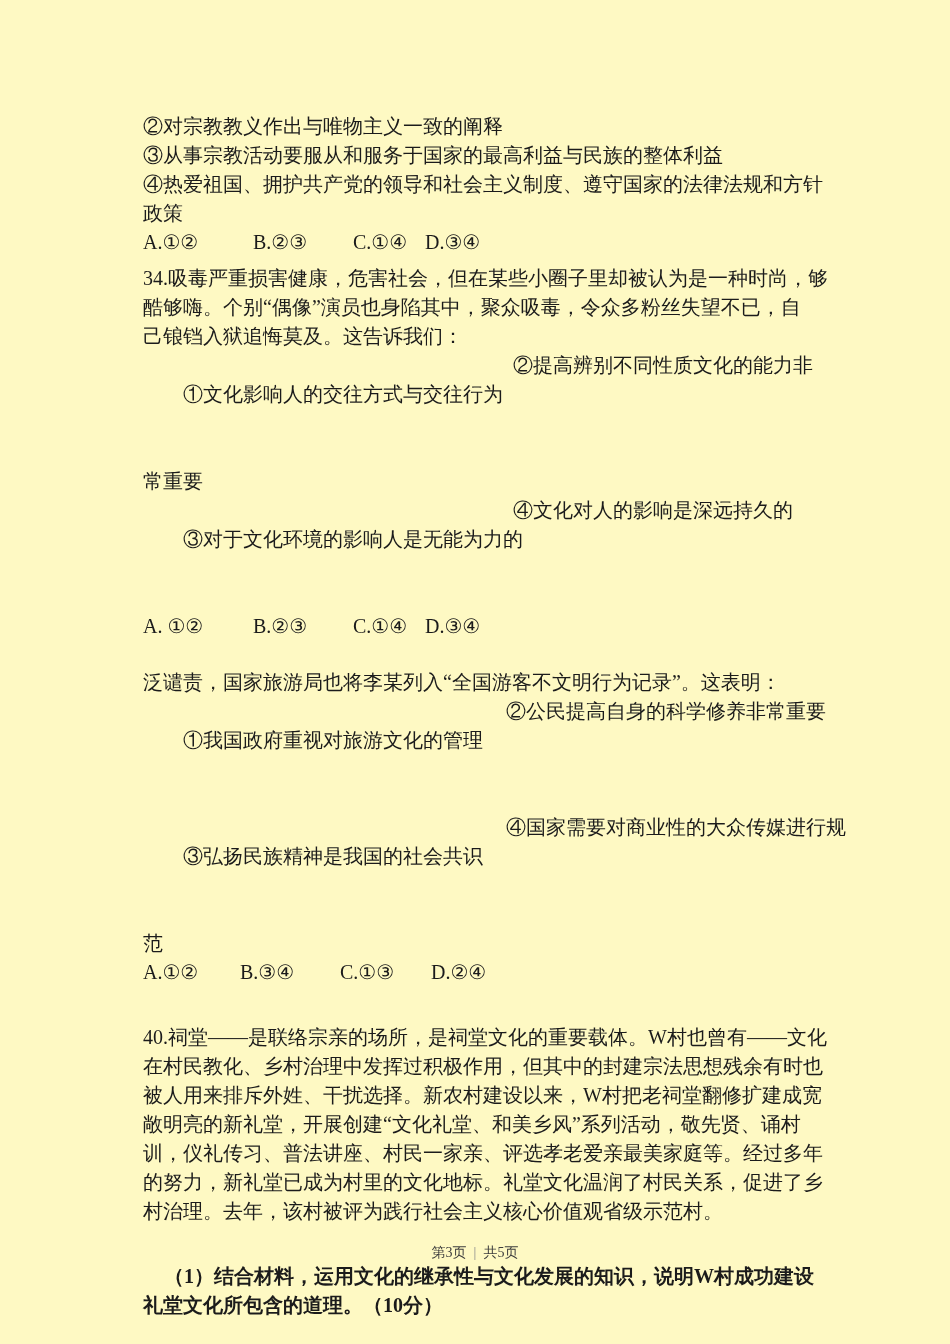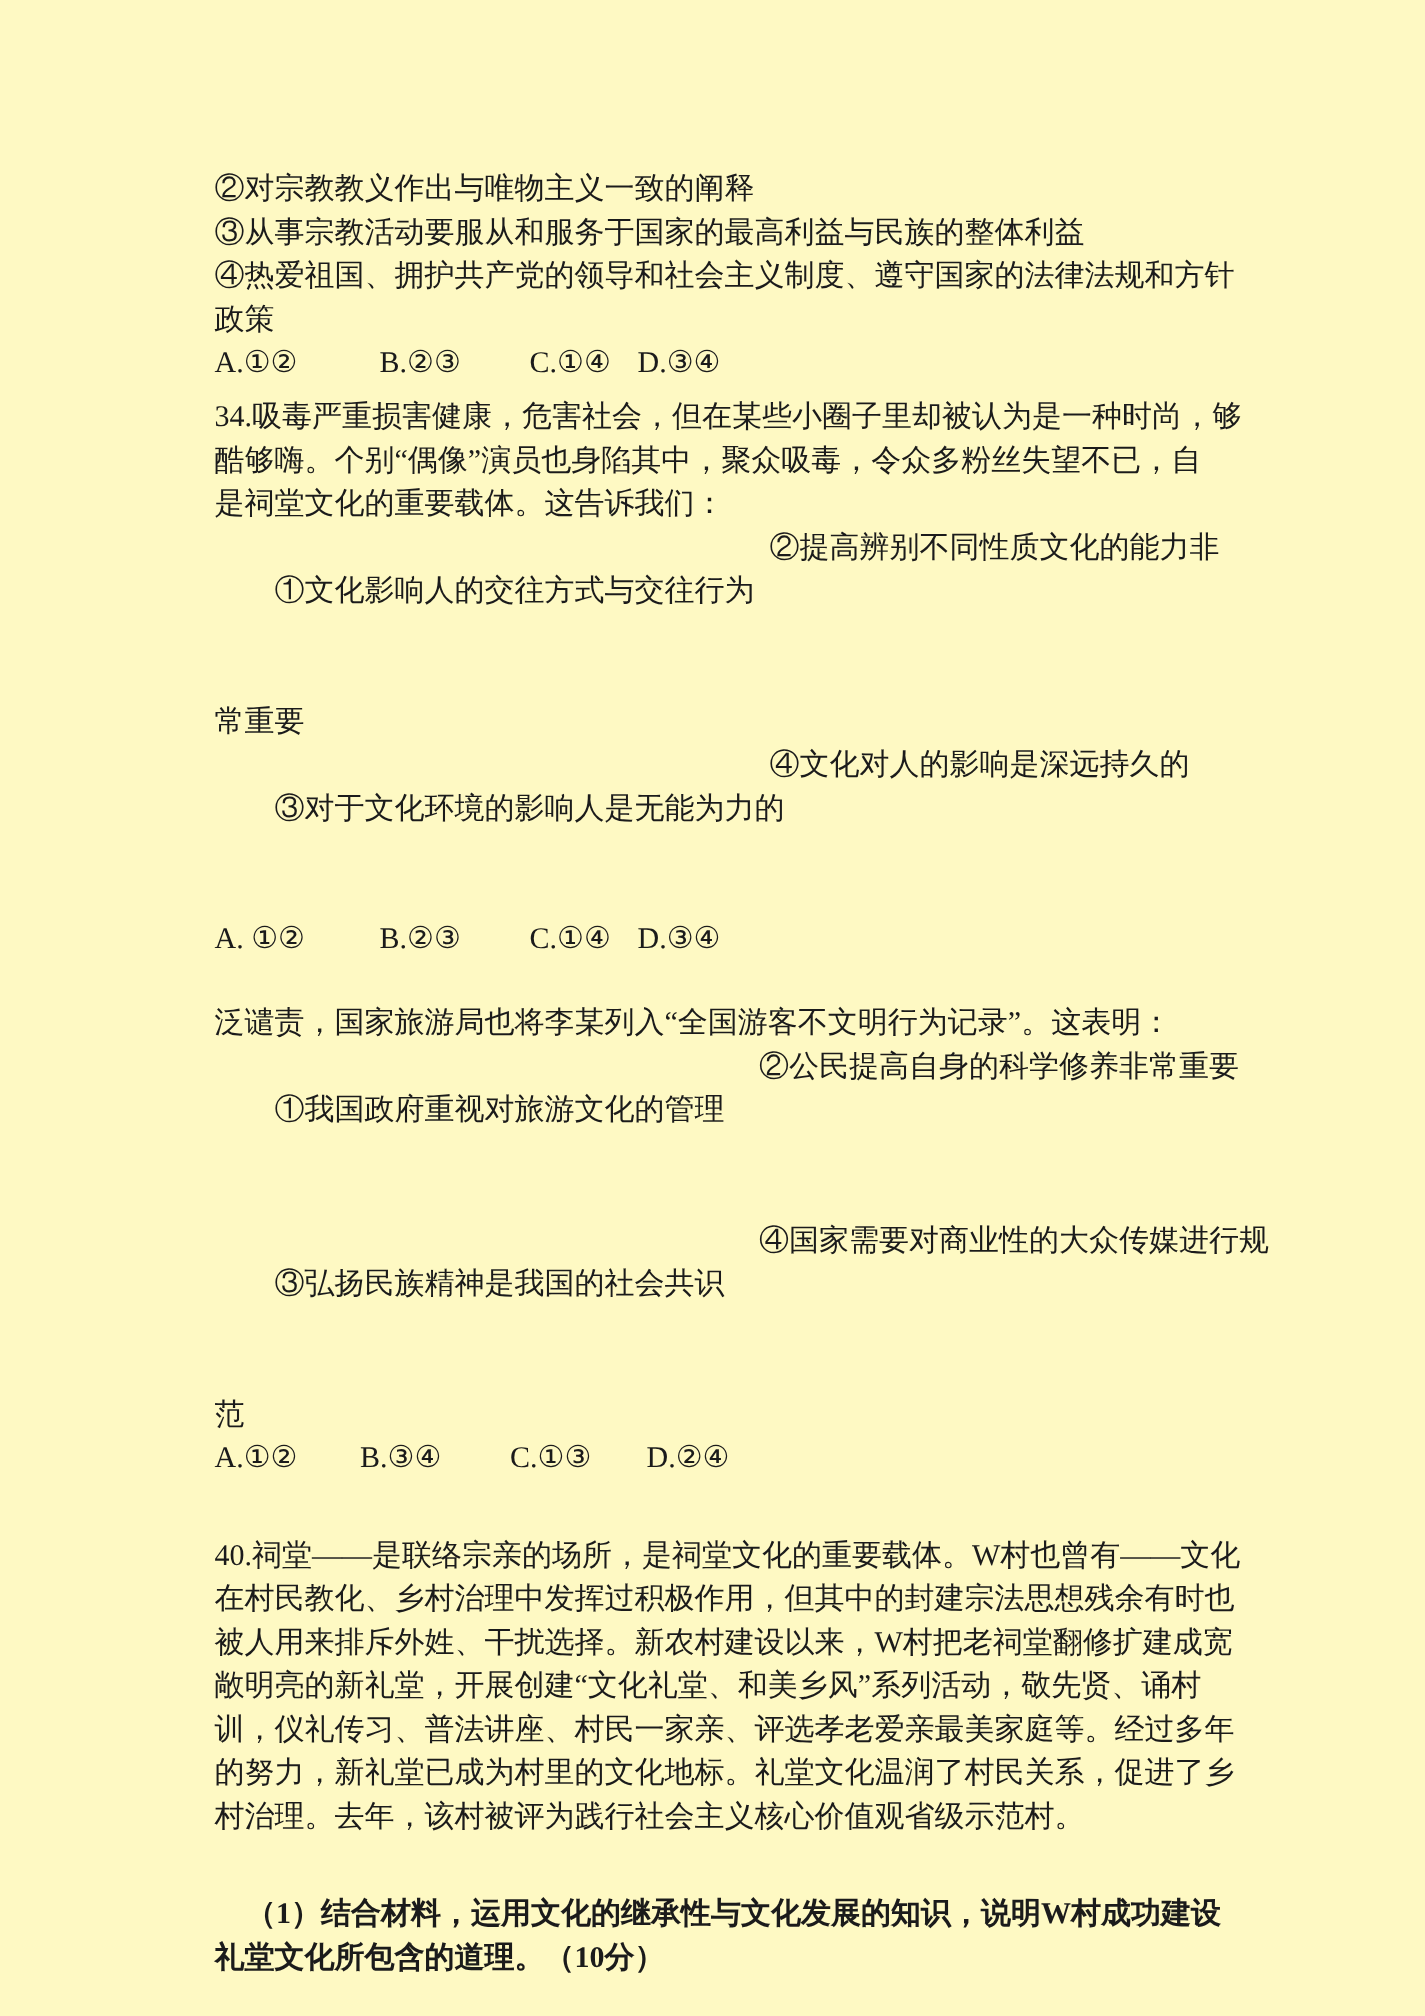--- a/index.html
+++ b/index.html
@@ -63,21 +63,21 @@
         <span class="a">A.①②</span>
         <span class="b">B.②③</span>
         <span class="c">C.①④</span>
         <span class="d">D.③④</span>
       </div>
     </section>
 
     <section class="block" id="b34">
       <div class="line">34.吸毒严重损害健康，危害社会，但在某些小圈子里却被认为是一种时尚，够</div>
       <div class="line">酷够嗨。个别“偶像”演员也身陷其中，聚众吸毒，令众多粉丝失望不已，自</div>
-      <div class="line">是祠堂文化的重要载体。这告诉我们：</div>
+      <div class="line">己锒铛入狱追悔莫及。这告诉我们：</div>
       <div class="line row">
         <span class="c1">①文化影响人的交往方式与交往行为</span>
         <span class="c2 stop-q34">②提高辨别不同性质文化的能力非</span>
       </div>
       <div class="line">常重要</div>
       <div class="line row">
         <span class="c1">③对于文化环境的影响人是无能为力的</span>
         <span class="c2 stop-q34">④文化对人的影响是深远持久的</span>
       </div>
       <div class="line ans stops1">
@@ -119,13 +119,16 @@
       <div class="line bold">礼堂文化所包含的道理。（10分）</div>
     </section>
 
     <section class="block" id="b40s2">
       <div class="line bold indent">（2）结合材料，运用社会意识的有关知识，说明为什么W村要把祠堂文化</div>
 
     </section>
 
   </main>
 
+  <footer class="footer">
+    <span>第3页</span><span class="sep">|</span><span>共5页</span>
+  </footer>
 </div>
 
 </body></html>

